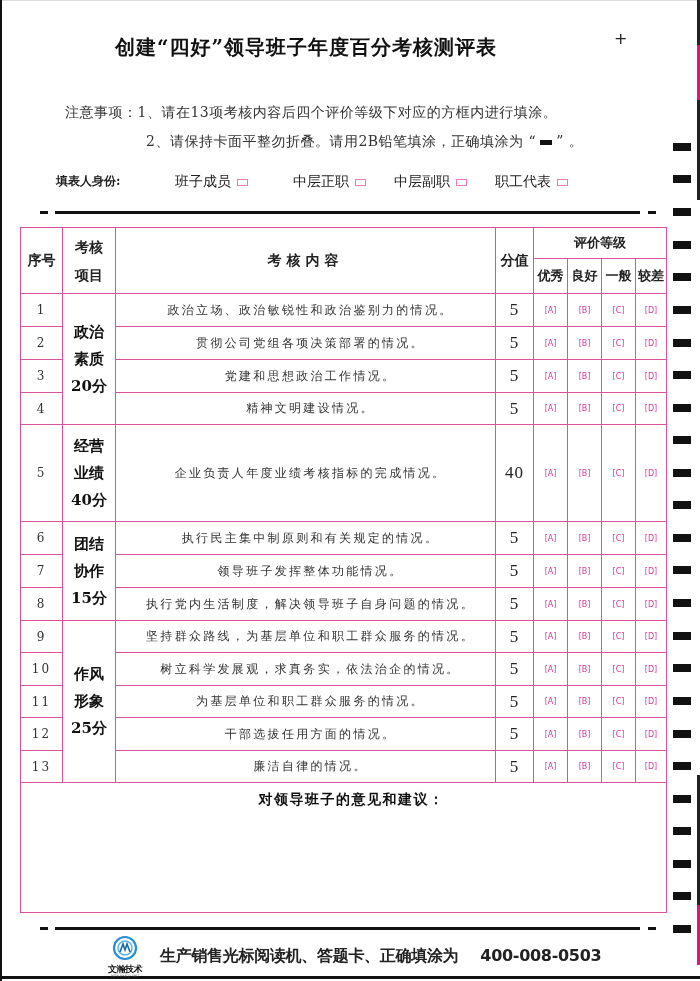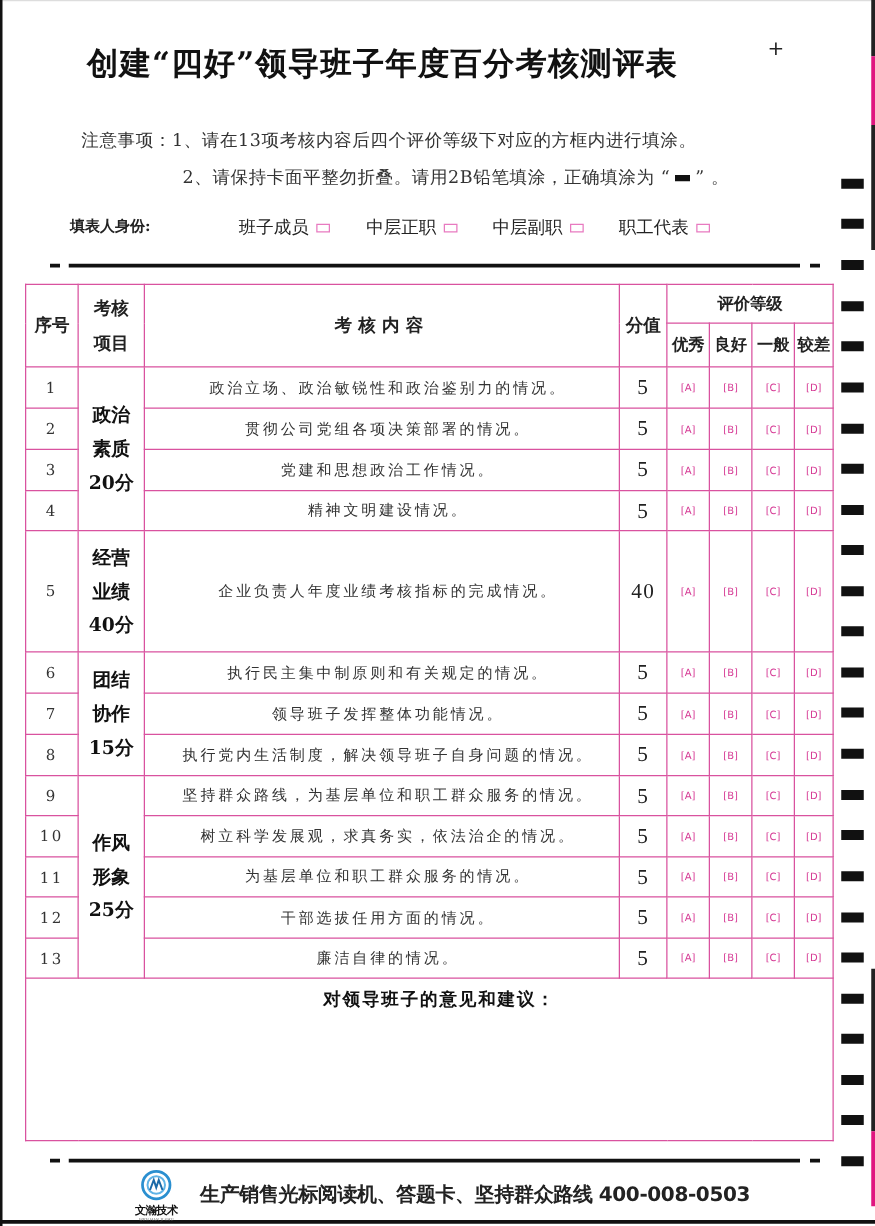--- a/index.html
+++ b/index.html
@@ -8,21 +8,21 @@
     background: #ffffff;
     font-family: "DejaVu Serif", "Liberation Serif", serif;
     color: #1a1a1a;
   }
   .frame-left { position: absolute; left: 0; top: 0; width: 2px; height: 981px; background: #111; }
   .frame-bottom { position: absolute; left: 0; top: 976px; width: 700px; height: 3px; background: #111; }
   .frame-top { position: absolute; left: 0; top: 0; width: 700px; height: 1px; background: #ddd; }
   .right-edge { position: absolute; left: 697px; width: 3px; }
   .title {
     position: absolute; left: 0; top: 34px; width: 612px; text-align: center;
-    font-size: 25px; font-weight: bold; letter-spacing: 1px;
+    font-size: 20px; font-weight: bold; letter-spacing: 1px;
     font-family: "DejaVu Serif", serif; color: #111;
     padding-left: 0px;
   }
   .title-inner { display: inline-block; margin-left: 0px; }
   .crosshair { position: absolute; left: 614px; top: 29px; font-size: 16px; color: #222; font-family: "DejaVu Sans", sans-serif; }
   .note { position: absolute; font-size: 14px; color: #333; letter-spacing: 0.5px; white-space: nowrap; }
   .note1 { left: 65px; top: 104px; }
   .note2 { left: 146px; top: 133px; }
   .fill-example { display: inline-block; width: 12px; height: 5px; background: #111; vertical-align: middle; margin: 0 4px; }
   .identity { position: absolute; top: 173px; left: 56px; font-size: 12px; color: #222; white-space: nowrap; }
@@ -48,21 +48,21 @@
   .grade-cell { font-size: 8px; color: #d63a95; font-family: "DejaVu Sans", sans-serif; }
   .suggest-cell { text-align: center; vertical-align: top !important; padding: 8px 0 0 16px !important; font-weight: bold; font-size: 14px; color: #111; letter-spacing: 1.5px; }
   .header-content { letter-spacing: 5px; }
   .sub-th { font-size: 13px !important; }
 
   .footer-logo { position: absolute; left: 104px; top: 935px; width: 42px; height: 44px; text-align: center; }
   .logo-mark { width: 26px; height: 26px; margin: 0 auto; }
   .logo-text { font-size: 9px; font-weight: bold; font-family: "DejaVu Sans", sans-serif; color: #111; line-height: 10px; white-space: nowrap; margin-top: -1px; letter-spacing: -0.5px; }
   .logo-sub { font-size: 3px; color: #555; line-height: 4px; white-space: nowrap; }
   .footer-text { position: absolute; left: 160px; top: 946px; font-size: 16px; font-weight: bold; color: #222; font-family: "DejaVu Sans", sans-serif; white-space: nowrap; letter-spacing: -0.3px; }
-  .footer-phone { margin-left: 5px; text-align: right; }
+  .footer-phone { margin-left: 22px; text-align: right; }
 </style>
 </head>
 <body>
 
 <div class="frame-top"></div>
 <div class="frame-left"></div>
 <div class="frame-bottom"></div>
 <div class="right-edge" style="top:0;height:45px;background:#222;"></div>
 <div class="right-edge" style="top:45px;height:55px;background:#e0157f;"></div>
 <div class="right-edge" style="top:100px;height:100px;background:#222;"></div>
@@ -73,21 +73,21 @@
 <div class="crosshair">+</div>
 
 <div class="note note1">
   <span>注意事项：</span><span>1、请在13项考核内容后四个评价等级下对应的方框内进行填涂。</span>
 </div>
 <div class="note note2">
   <span>2、请保持卡面平整勿折叠。请用2B铅笔填涂，正确填涂为 “</span><span class="fill-example"></span><span>” 。</span>
 </div>
 
 <div class="identity"><span class="identity-label">填表人身份:</span></div>
-<div class="identity-opt" style="left:191px;"><span>班子成员</span><span class="opt-box"></span></div>
+<div class="identity-opt" style="left:175px;"><span>班子成员</span><span class="opt-box"></span></div>
 <div class="identity-opt" style="left:293px;"><span>中层正职</span><span class="opt-box"></span></div>
 <div class="identity-opt" style="left:394px;"><span>中层副职</span><span class="opt-box"></span></div>
 <div class="identity-opt" style="left:495px;"><span>职工代表</span><span class="opt-box"></span></div>
 
 <div class="sepdash" style="left:40px;top:211px;"></div>
 <div class="sepline" style="left:55px;top:211px;width:585px;"></div>
 <div class="sepdash" style="left:648px;top:211px;"></div>
 
 <div class="timing" style="top:143px;"></div>
 <div class="timing" style="top:175px;"></div>
@@ -307,14 +307,14 @@
 <div class="footer-logo">
   <svg class="logo-mark" viewBox="0 0 26 26" width="26" height="26">
     <circle cx="13" cy="13" r="11" fill="none" stroke="#2a8fd0" stroke-width="2.2"></circle>
     <circle cx="13" cy="13" r="7" fill="none" stroke="#5fb3e6" stroke-width="1.6"></circle>
     <path d="M8 17 L11 9 L13 15 L15 9 L18 17" fill="none" stroke="#1b6aa8" stroke-width="1.6"></path>
   </svg>
   <div class="logo-text">文瀚技术</div>
   <div class="logo-sub">WEN HAN JI SHU</div>
 </div>
 <div class="footer-text">
-  <span>生产销售光标阅读机、答题卡、坚持群众路线</span><span class="footer-phone">400-008-0503</span>
+  <span>生产销售光标阅读机、答题卡、正确填涂为</span><span class="footer-phone">400-008-0503</span>
 </div>
 
 </body></html>

